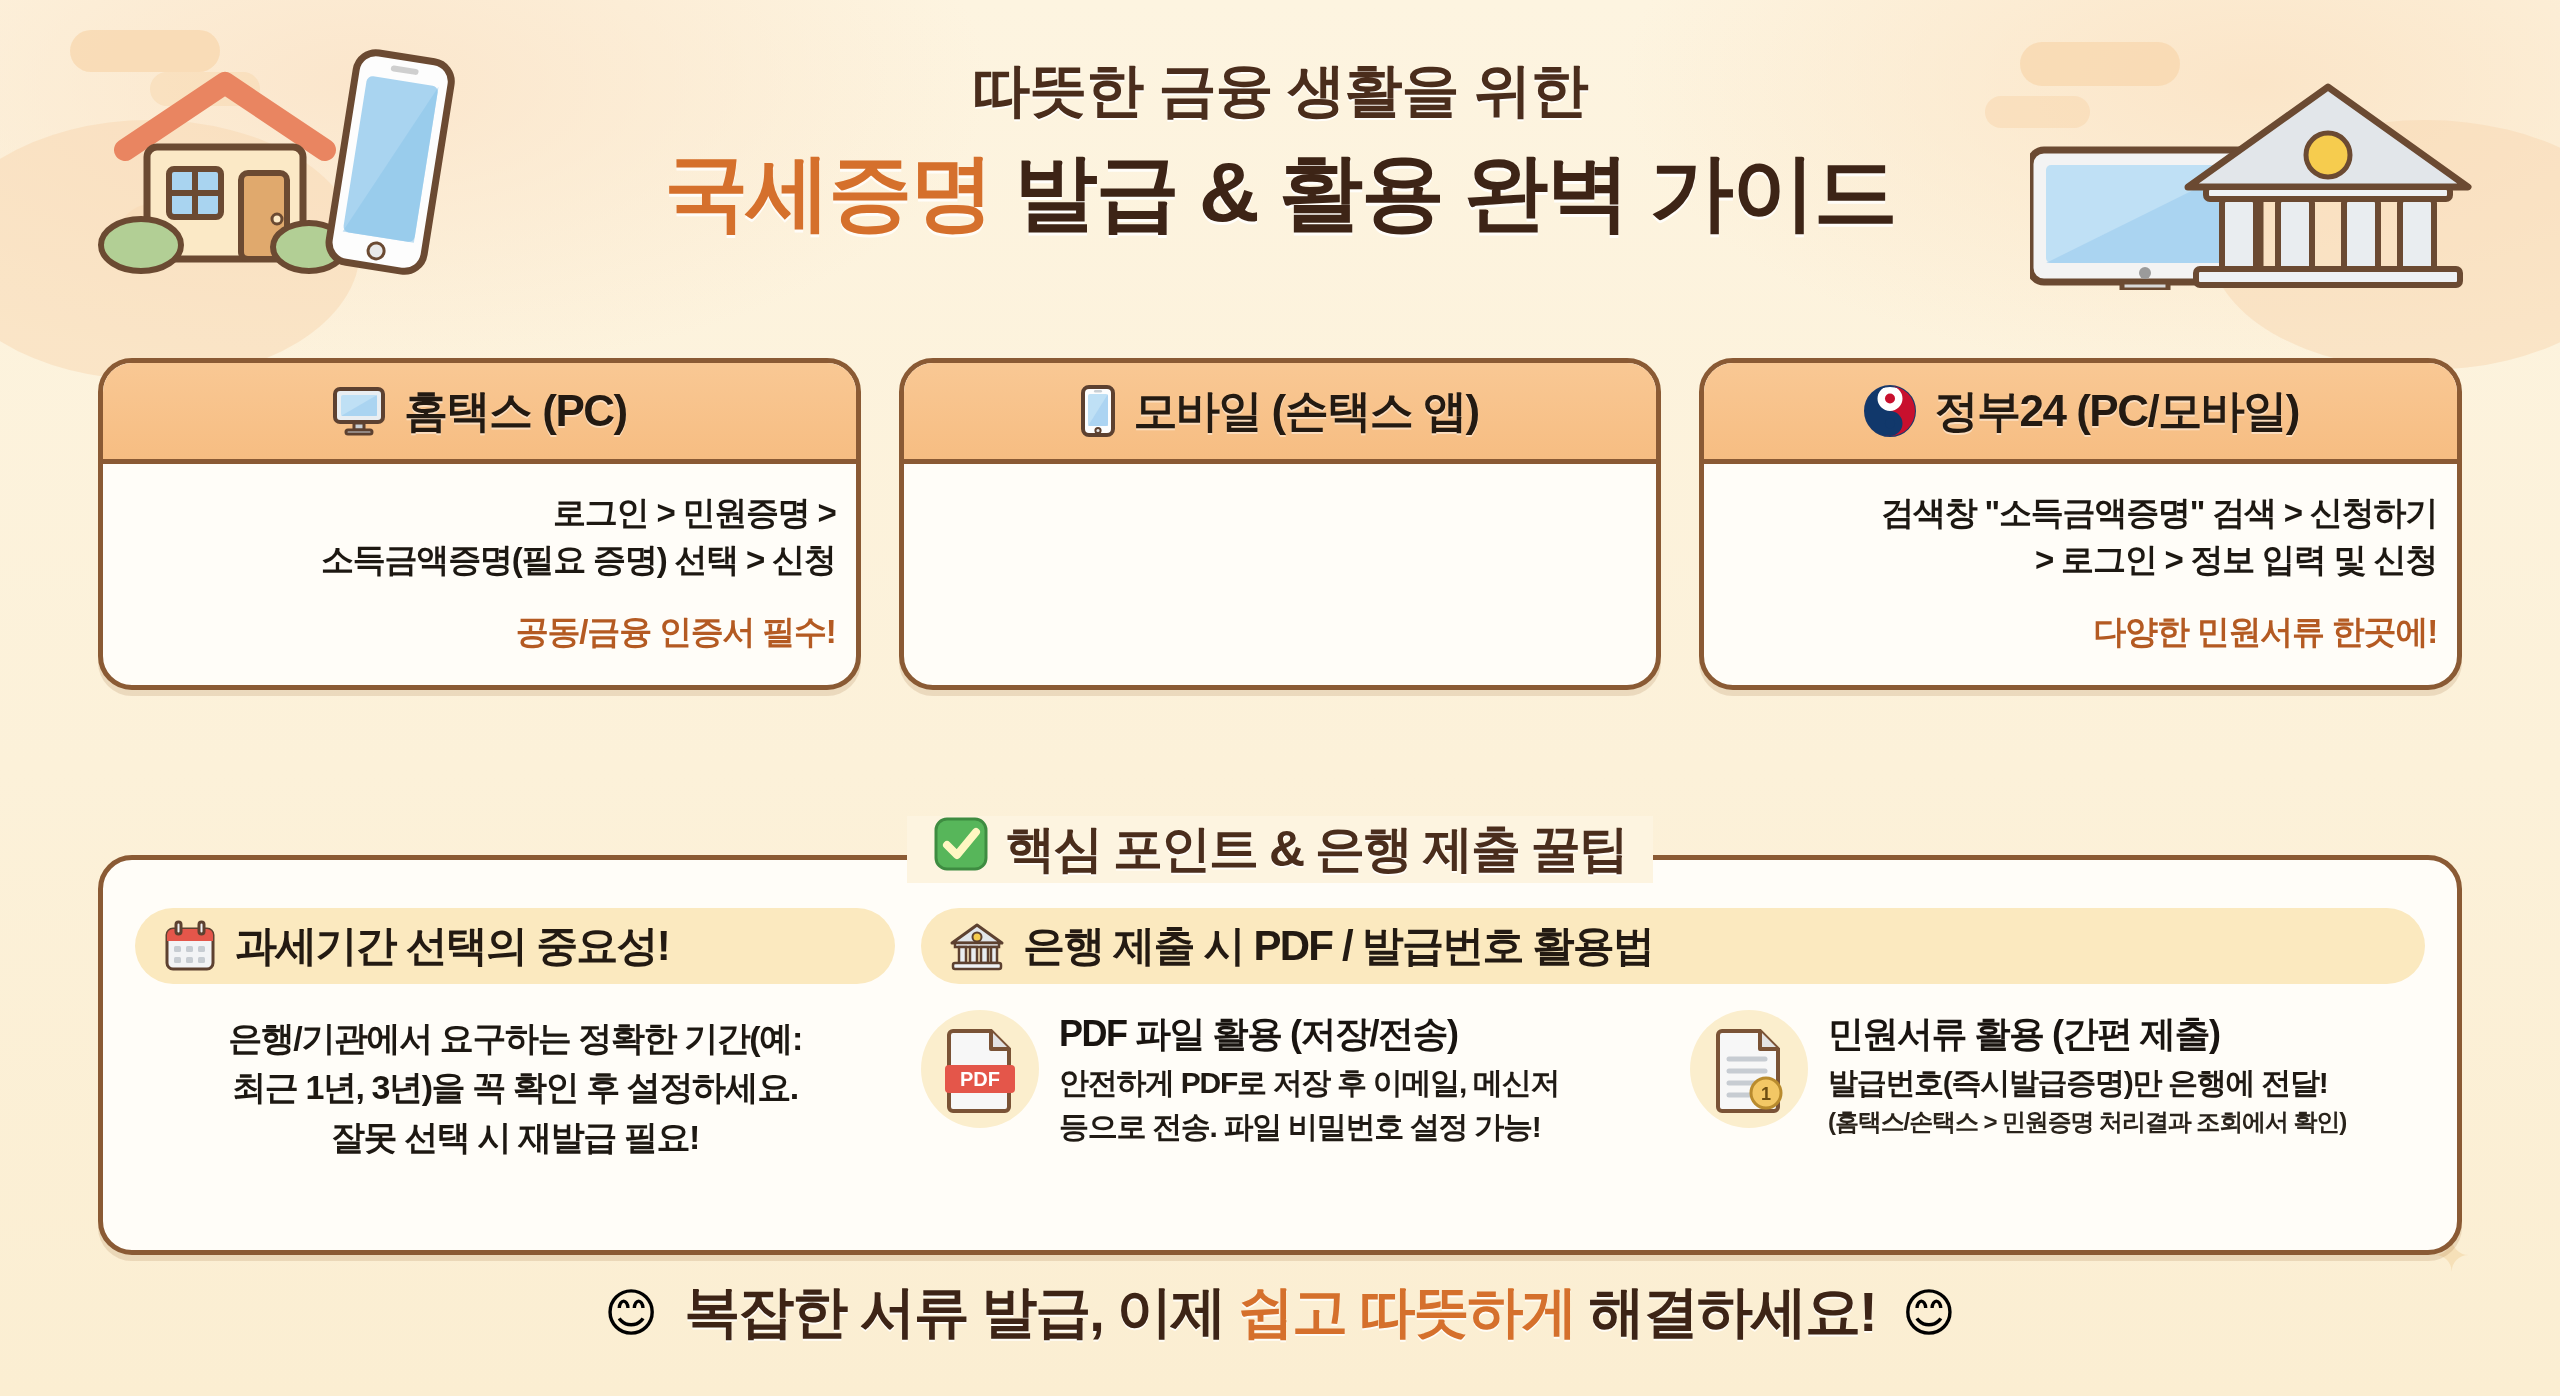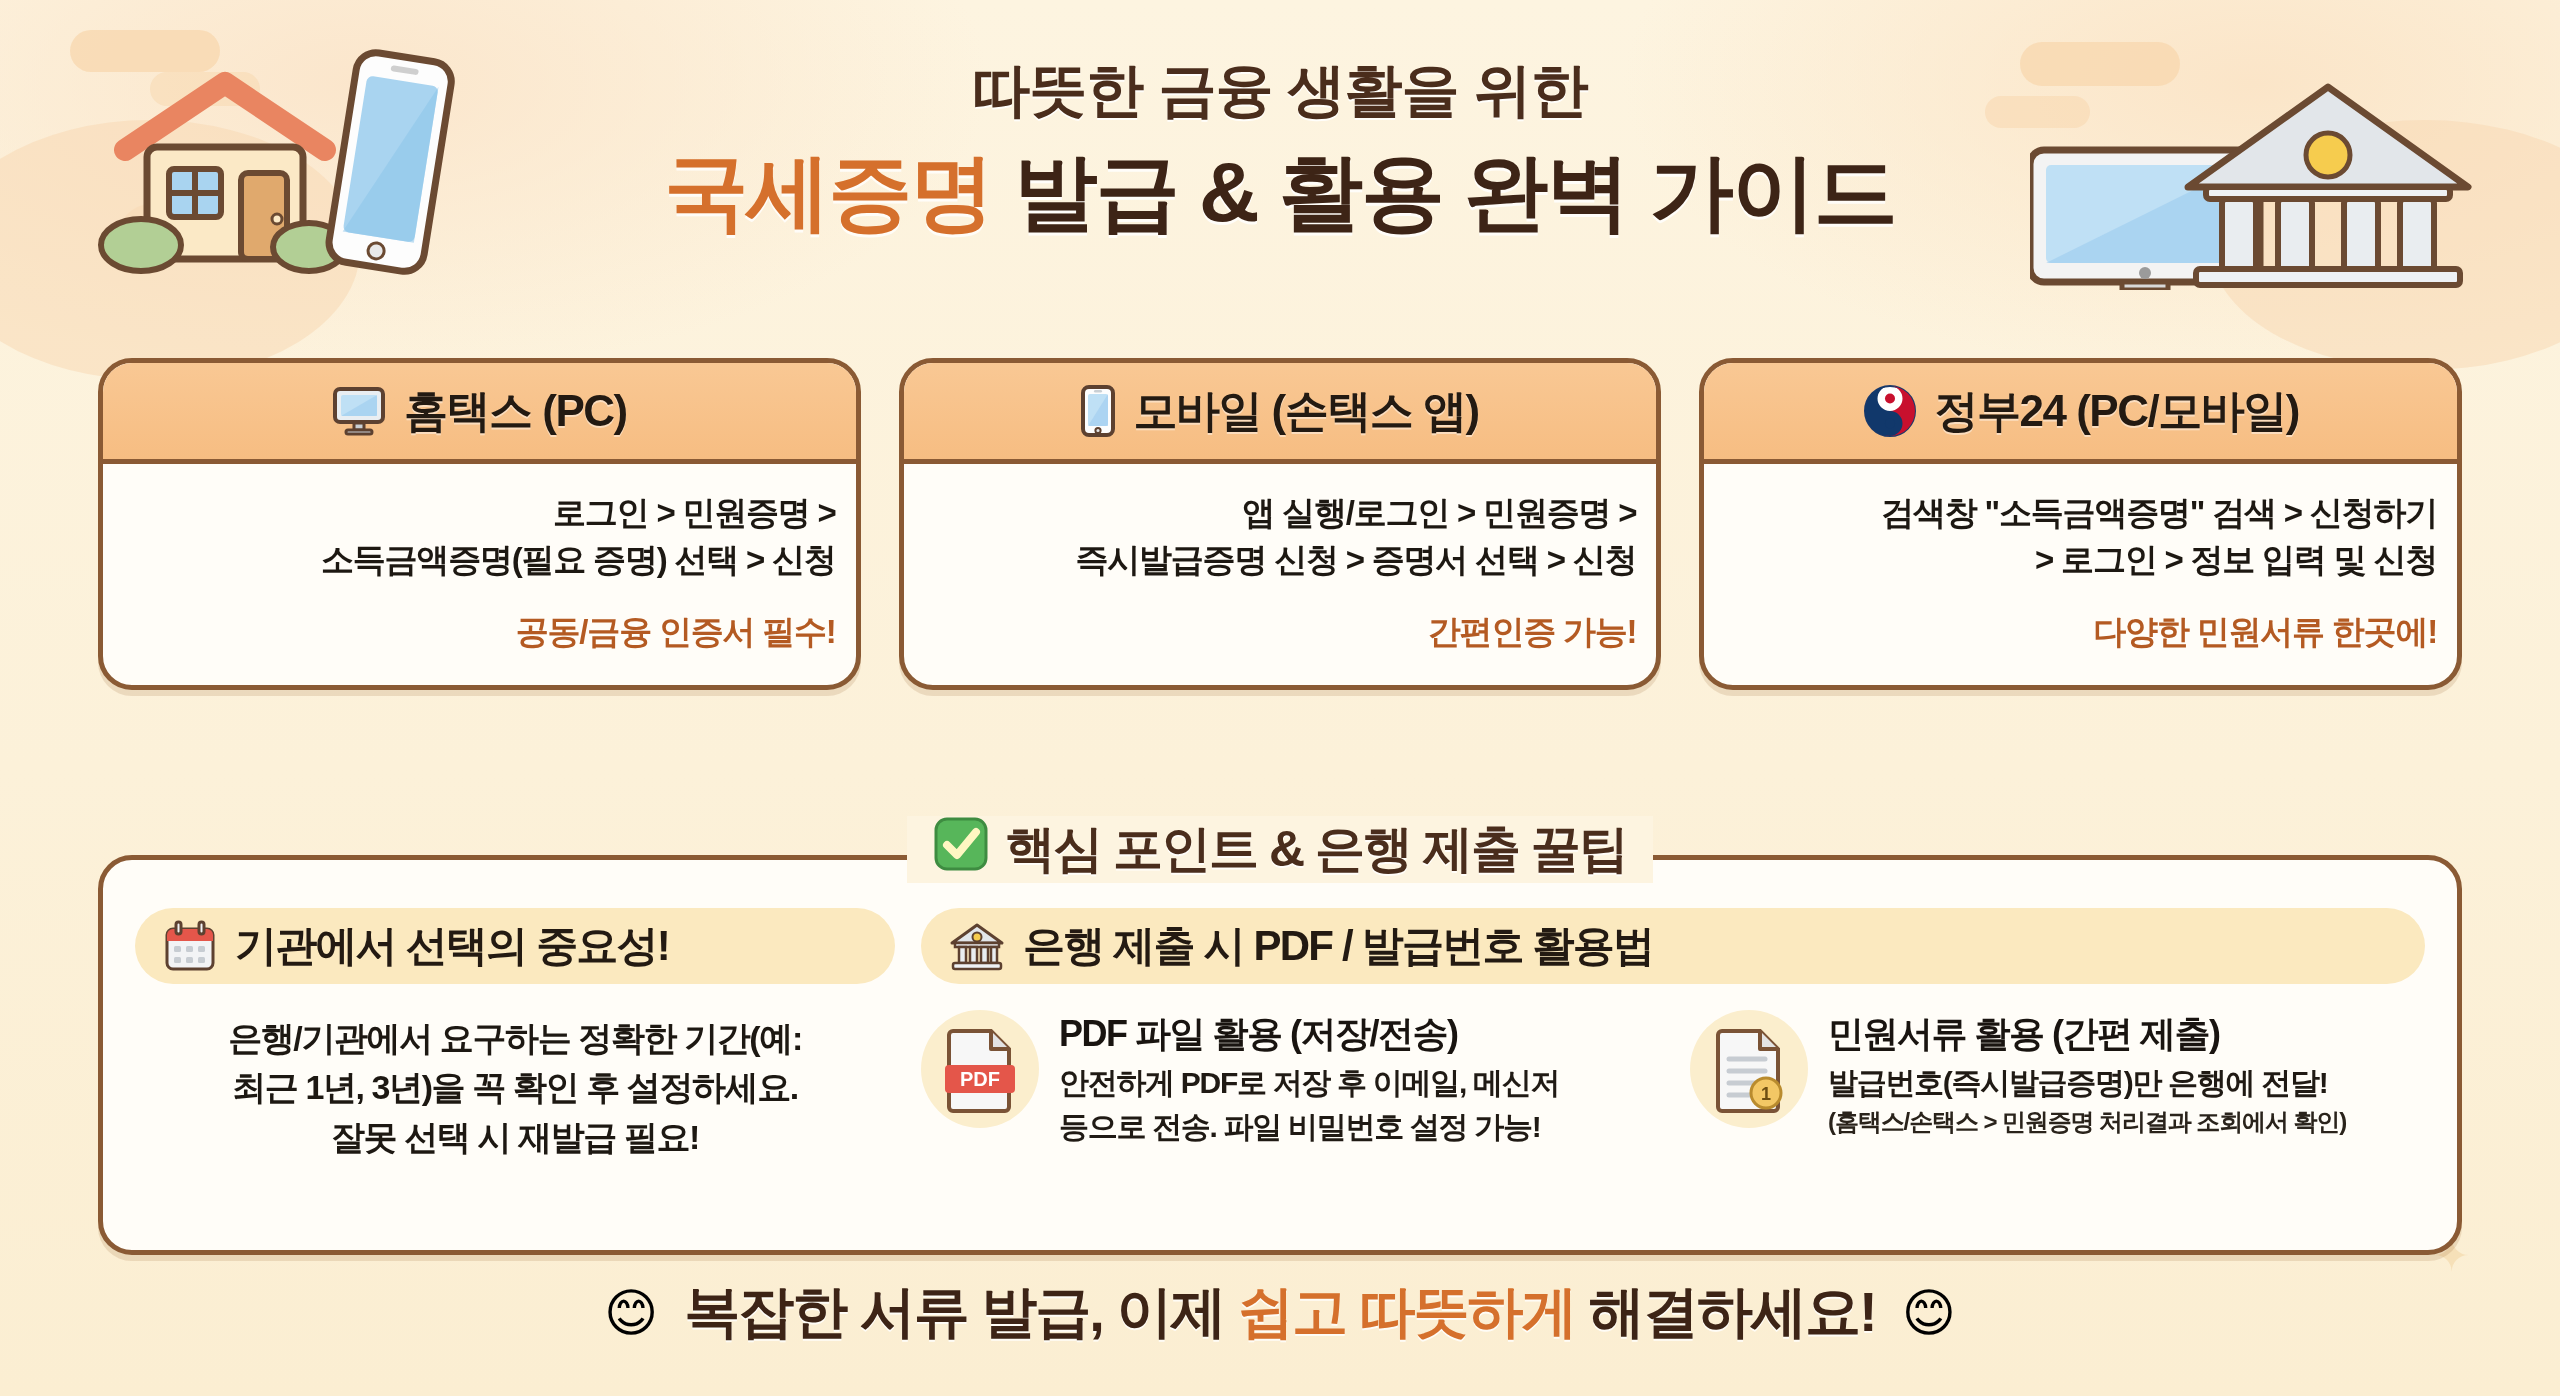--- a/index.html
+++ b/index.html
@@ -188,25 +188,20 @@
     <div class="card">
       <div class="card-head">
         <svg width="34" height="52" viewBox="0 0 34 52">
           <rect x="2" y="2" width="30" height="48" rx="6" fill="#fdfdfd" stroke="#5d4130" stroke-width="4"></rect>
           <rect x="7" y="9" width="20" height="32" rx="2" fill="#bfe0f5"></rect>
           <path d="M7 41 L27 9 L27 41 Z" fill="#9ccbee" opacity=".55"></path>
           <rect x="13" y="5" width="8" height="2.5" rx="1.2" fill="#c9cfd4"></rect>
           <circle cx="17" cy="45.5" r="2.6" fill="#e6e6e6" stroke="#5d4130" stroke-width="2"></circle>
         </svg>
         <span class="ctitle">모바일 (손택스 앱)</span>
-      </div>
-      <div class="card-body">
-        <div class="steps">앱 실행/로그인 &gt; 민원증명 &gt;</div>
-        <div class="steps">즉시발급증명 신청 &gt; 증명서 선택 &gt; 신청</div>
-        <div class="note">간편인증 가능!</div>
       </div>
     </div>
 
     <div class="card">
       <div class="card-head">
         <svg width="54" height="54" viewBox="0 0 54 54">
           <circle cx="27" cy="27" r="25" fill="#ffffff" stroke="#1b3a6b" stroke-width="2"></circle>
           <path d="M27 2 A25 25 0 0 1 27 52 A12.5 12.5 0 0 1 27 27 A12.5 12.5 0 0 0 27 2 Z" fill="#c8102e"></path>
           <path d="M27 52 A25 25 0 0 1 27 2 A12.5 12.5 0 0 0 27 27 A12.5 12.5 0 0 1 27 52 Z" fill="#11386b"></path>
           <circle cx="27" cy="14.5" r="5" fill="#c8102e"></circle>
@@ -245,21 +240,21 @@
             <rect x="36" y="3" width="5" height="12" rx="2.5" fill="#f2f3f5" stroke="#5d4130" stroke-width="3"></rect>
             <g fill="#c7ccd2">
               <rect x="11" y="27" width="7" height="6" rx="1.5"></rect>
                 <rect x="23" y="27" width="7" height="6" rx="1.5"></rect>
                 <rect x="35" y="27" width="7" height="6" rx="1.5"></rect>
               <rect x="11" y="38" width="7" height="6" rx="1.5"></rect>
                 <rect x="23" y="38" width="7" height="6" rx="1.5"></rect>
                 <rect x="35" y="38" width="7" height="6" rx="1.5"></rect>
             </g>
           </svg>
-          <span class="stext">기관에서 선택의 중요성!</span>
+          <span class="stext">과세기간 선택의 중요성!</span>
         </div>
         <div class="ktxt">
           <div>은행/기관에서 요구하는 정확한 기간(예:</div>
           <div>최근 1년, 3년)을 꼭 확인 후 설정하세요.</div>
           <div>잘못 선택 시 재발급 필요!</div>
         </div>
       </div>
 
       <div class="kright">
         <div class="subhead">

